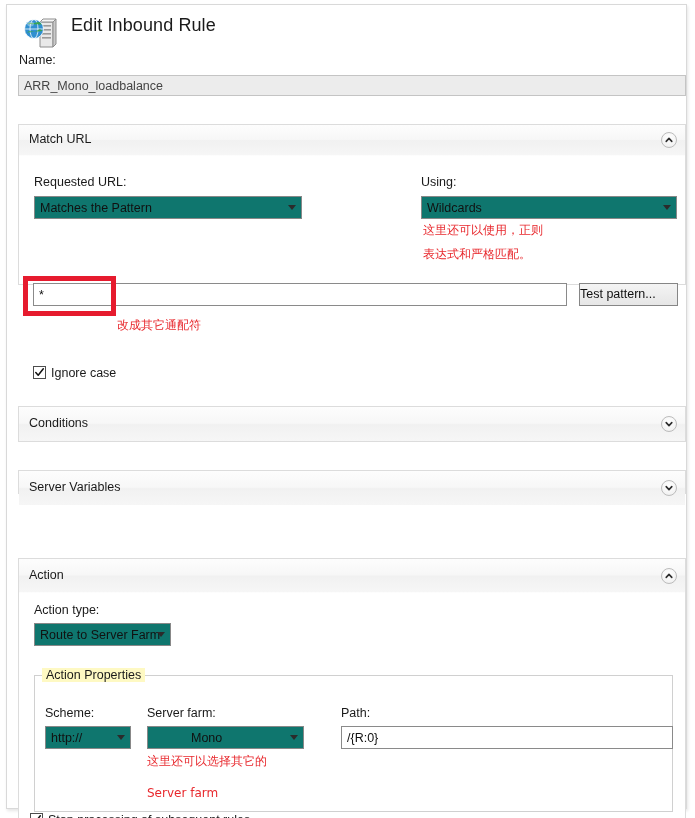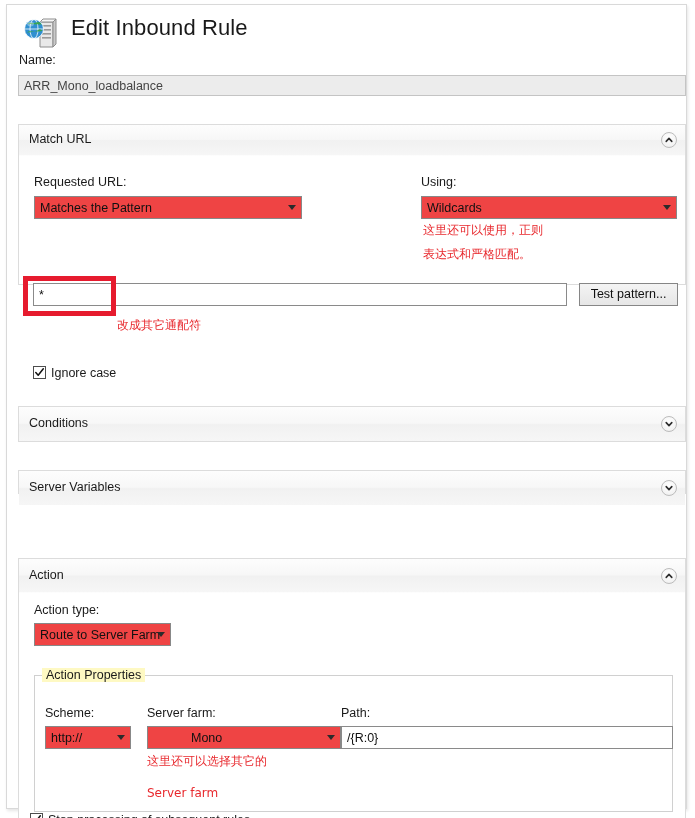--- a/index.html
+++ b/index.html
@@ -39,21 +39,21 @@
     position: absolute;
     left: 6px;
     top: 4px;
     width: 38px;
     height: 34px;
   }
   .page-title {
     position: absolute;
     left: 54px;
     top: 2px;
-    font-size: 22px;
+    font-size: 18px;
     color: #1a1a1a;
     letter-spacing: 0.1px;
     white-space: nowrap;
   }
   .name-label {
     position: absolute;
     left: 12px;
     top: 48px;
     font-size: 12.5px;
     color: #1a1a1a;
@@ -113,21 +113,21 @@
 
   
   .lbl {
     position: absolute;
     font-size: 12.5px;
     color: #1a1a1a;
     white-space: nowrap;
   }
   .sel {
     position: absolute;
-    background: #ef4444;
+    background: #0f766e;
     border: 1px solid #888888;
     box-sizing: border-box;
     height: 23px;
     font-size: 12.5px;
     color: #111;
     padding: 2px 18px 2px 5px;
     line-height: 19px;
     overflow: hidden;
     white-space: nowrap;
   }
@@ -154,21 +154,21 @@
     white-space: nowrap;
     overflow: hidden;
   }
   .btn {
     position: absolute;
     background: linear-gradient(to bottom, #f4f4f4 0%, #e6e6e6 100%);
     border: 1px solid #868686;
     box-sizing: border-box;
     font-size: 12.5px;
     color: #111;
-    text-align: center;
+    text-align: left;
     line-height: 21px;
     height: 23px;
   }
   .cbox-wrap {
     position: absolute;
     font-size: 12.5px;
     color: #1a1a1a;
     white-space: nowrap;
     margin-top: 24px;
   }
@@ -338,21 +338,21 @@
         <div class="groupbox" style="left:15px; top:82px; width:639px; height:137px;"></div>
         <div class="groupbox-title" style="left:23px; top:75px;">Action Properties</div>
 
         <div class="lbl" style="left:26px; top:113px;">Scheme:</div>
         <div class="sel" style="left:26px; top:133px; width:86px;">
           <span>http://</span>
           <span class="caret"></span>
         </div>
 
         <div class="lbl" style="left:128px; top:113px;">Server farm:</div>
-        <div class="sel" style="left:128px; top:133px; width:194px;padding-left:43px;">
+        <div class="sel" style="left:128px; top:133px; width:157px;padding-left:43px;">
           <span>Mono</span>
           <span class="caret"></span>
         </div>
 
         <div class="lbl" style="left:322px; top:113px;">Path:</div>
         <div class="txt" style="left:322px; top:133px; width:332px;">/{R:0}</div>
 
         <div class="note" style="left:128px; top:160px;">这里还可以选择其它的</div>
         <div class="note" style="left:128px; top:192px;">Server farm</div>
 

